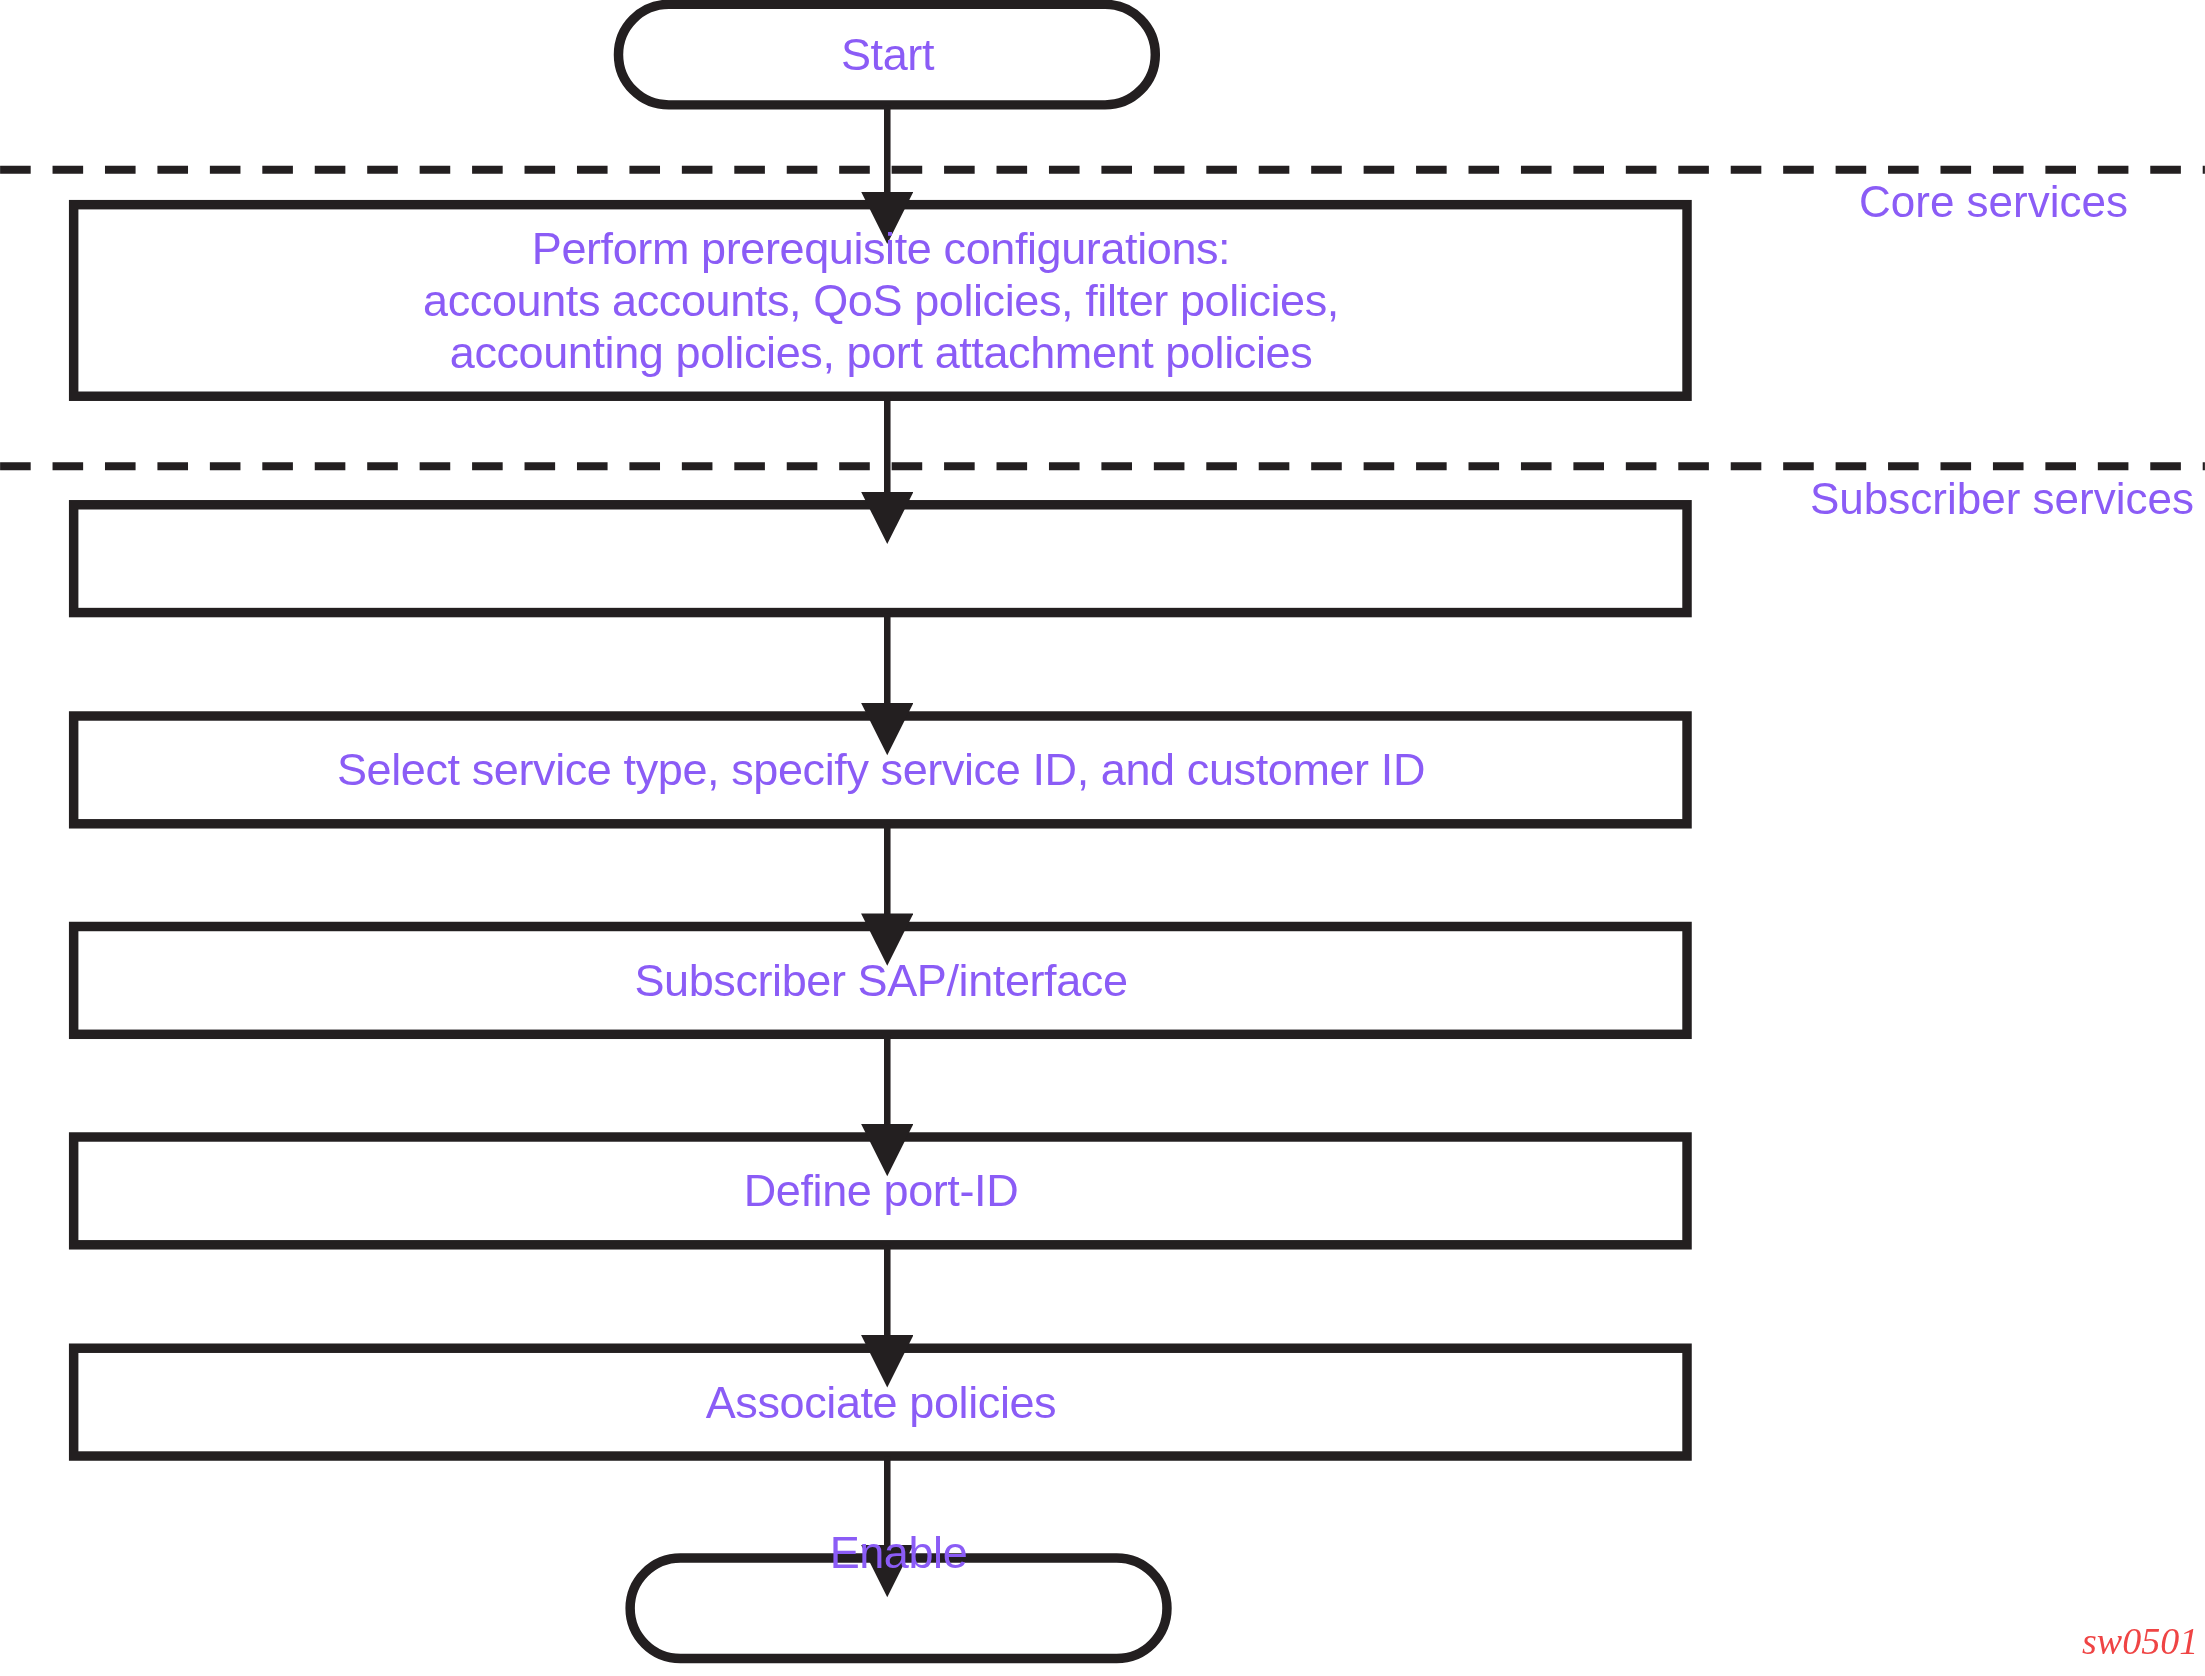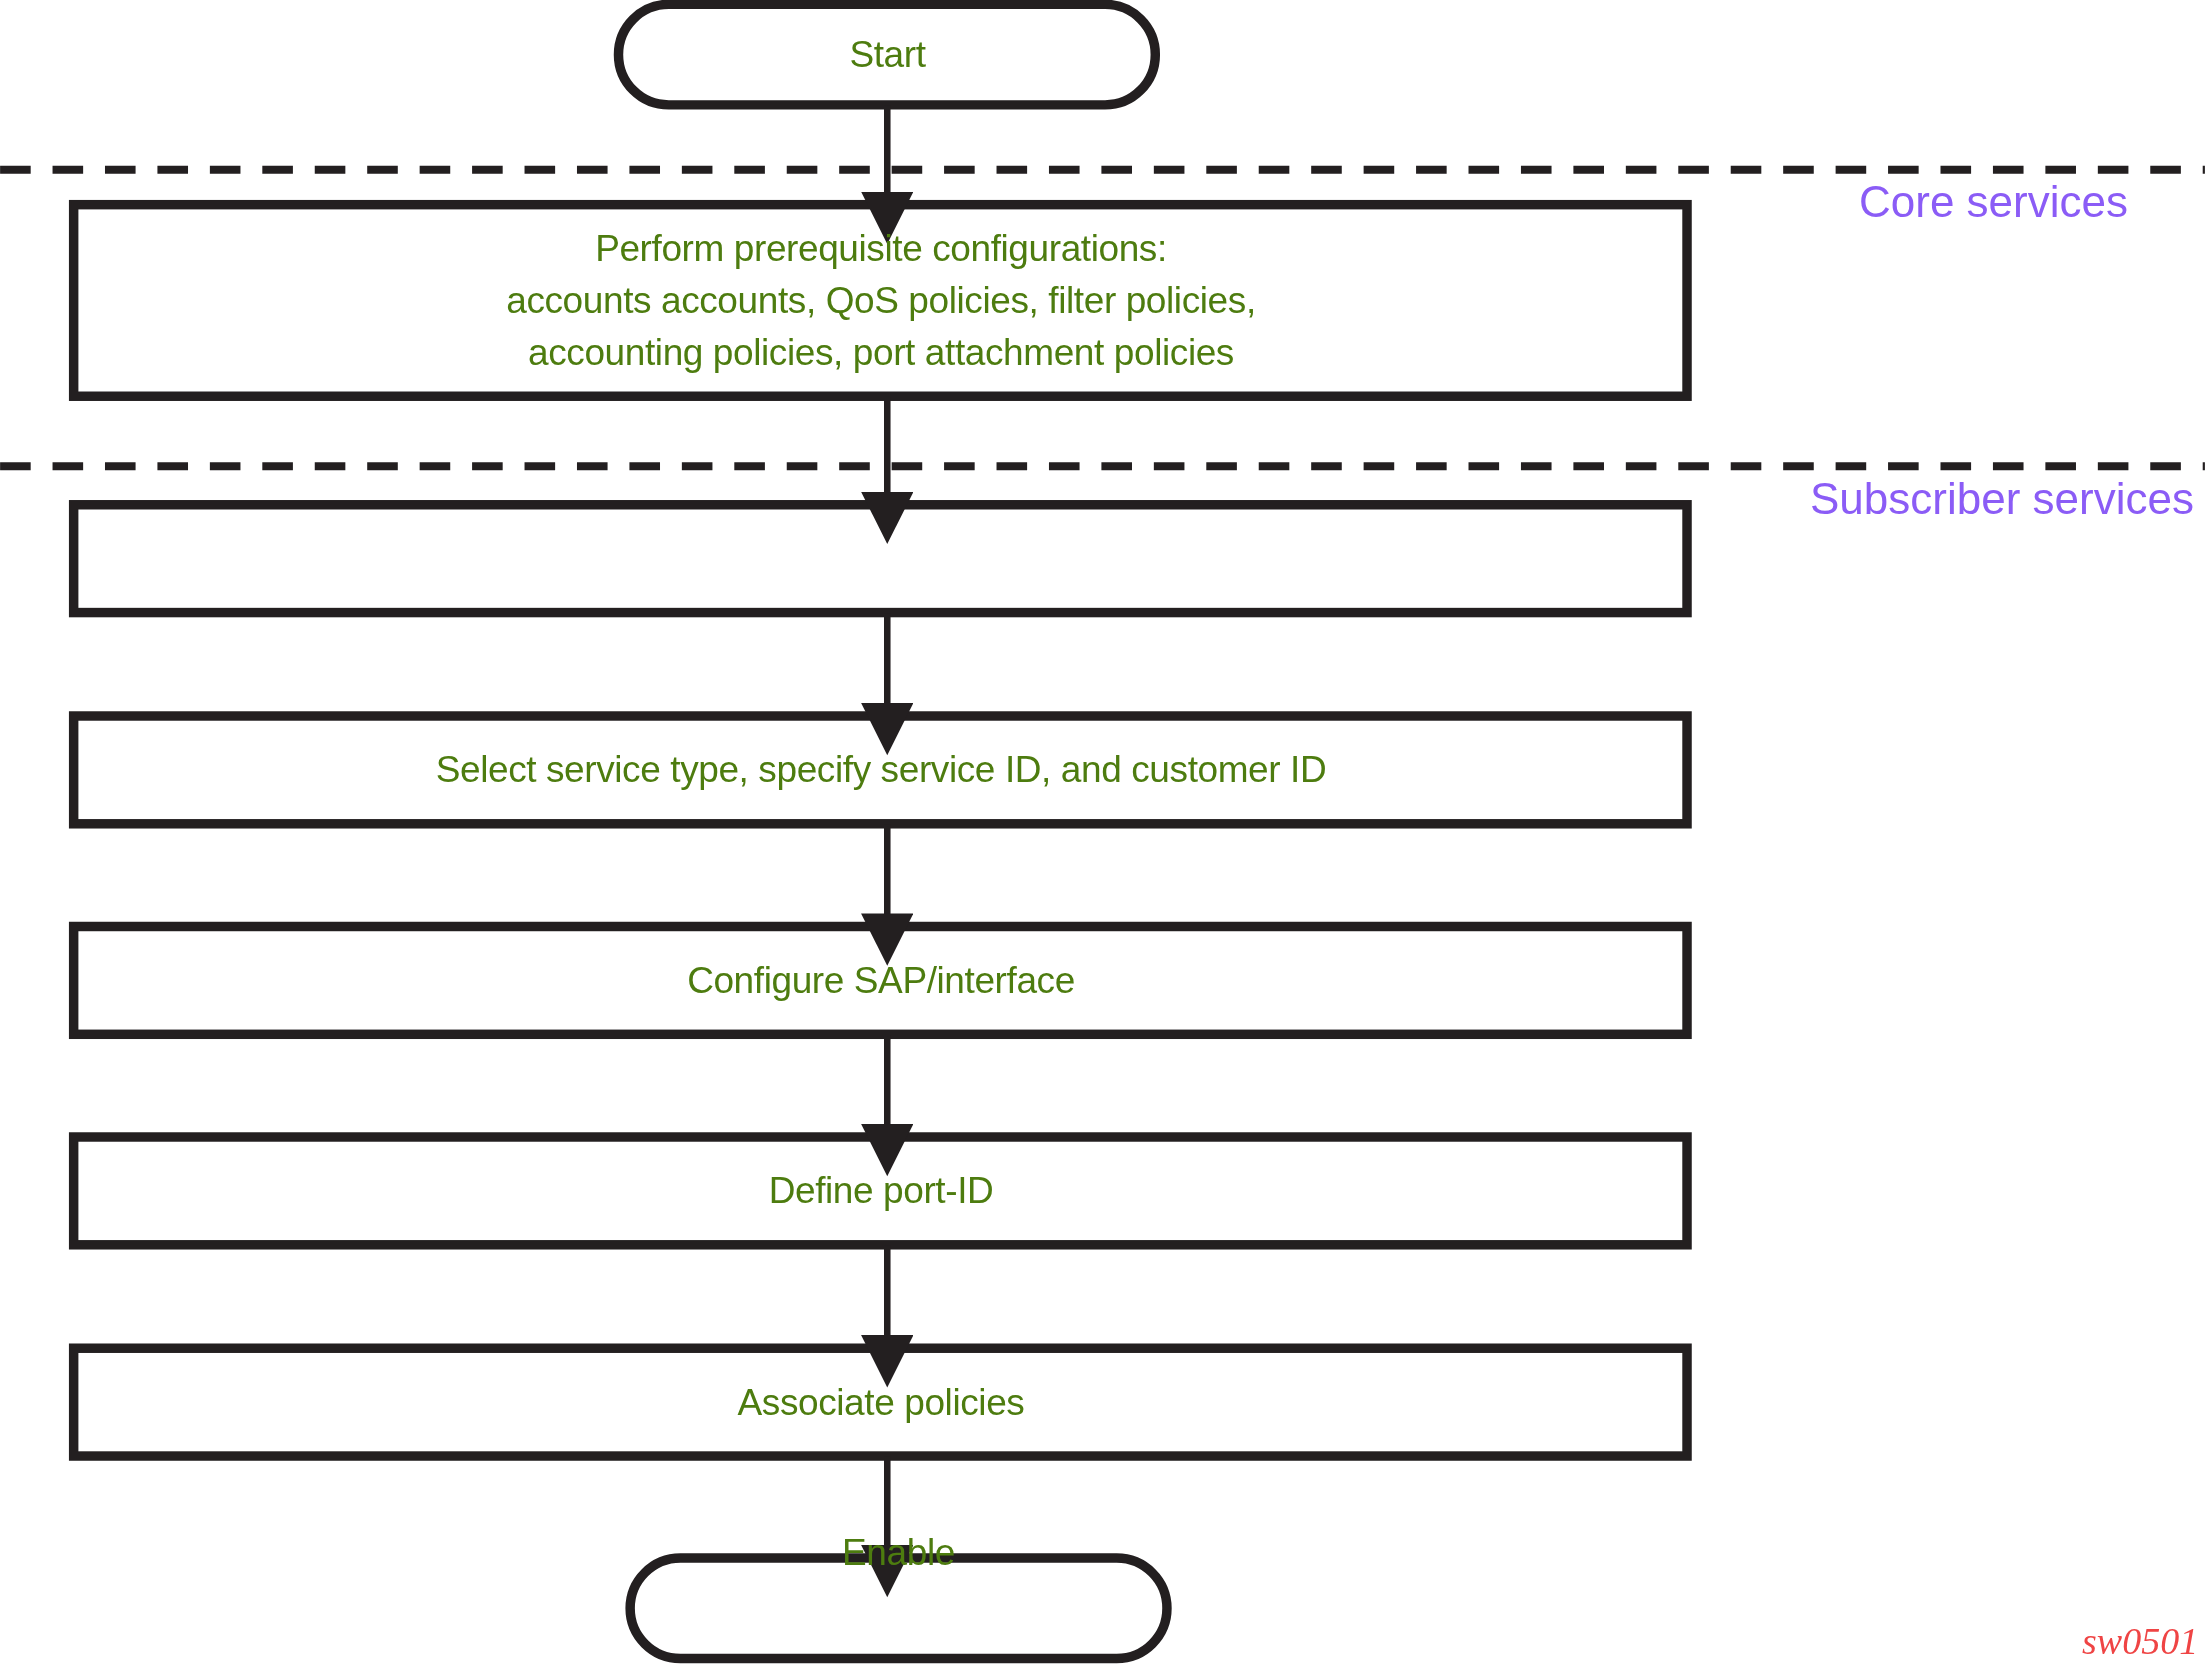--- a/index.html
+++ b/index.html
@@ -25,23 +25,23 @@
     height: 1676px;
     display: block;
   }
   .node-text {
     position: absolute;
     display: flex;
     flex-direction: column;
     align-items: center;
     justify-content: center;
     text-align: center;
-    color: #4d7c0f;
+    color: #8b5cf6;
     font-family: "Liberation Sans", sans-serif;
-    font-size: 37px;
+    font-size: 45px;
     line-height: 52px;
     letter-spacing: -0.4px;
     white-space: pre;
     pointer-events: none;
   }
   .lane-label {
     position: absolute;
     color: #8b5cf6;
     font-family: Liberation Sans, sans-serif;
     font-size: 44px;
@@ -114,21 +114,21 @@
     <span>accounts accounts, QoS policies, filter policies,</span>
     <span>accounting policies, port attachment policies</span>
   </div>
 
 
   <div class="node-text" style="left:74px; top:716px; width:1614px; height:108px;">
     <span>Select service type, specify service ID, and customer ID</span>
   </div>
 
   <div class="node-text" style="left:74px; top:927px; width:1614px; height:108px;">
-    <span>Configure SAP/interface</span>
+    <span>Subscriber SAP/interface</span>
   </div>
 
   <div class="node-text" style="left:74px; top:1137px; width:1614px; height:108px;">
     <span>Define port-ID</span>
   </div>
 
   <div class="node-text" style="left:74px; top:1349px; width:1614px; height:108px;">
     <span>Associate policies</span>
   </div>
 

